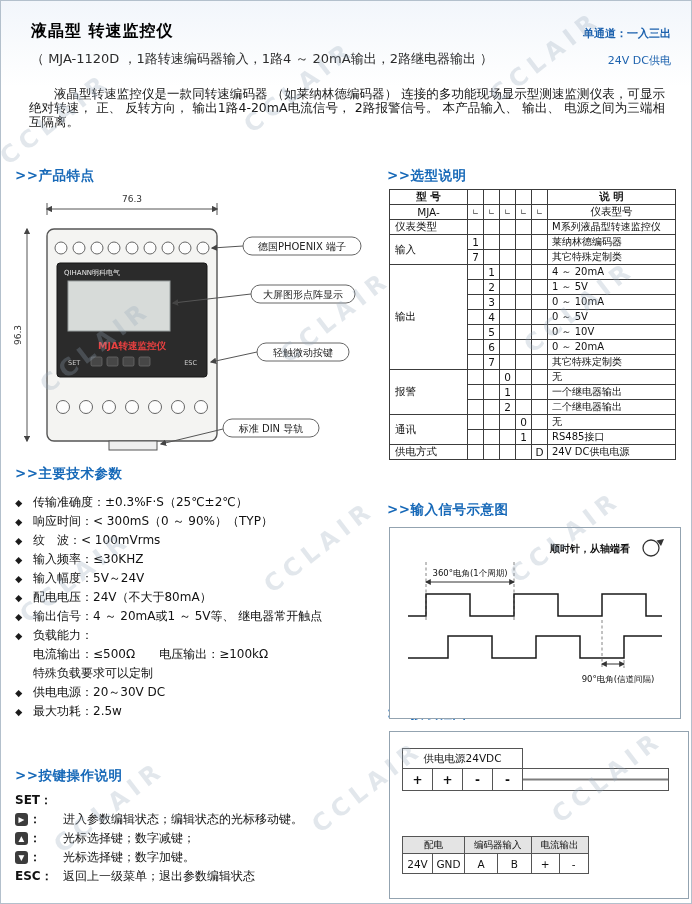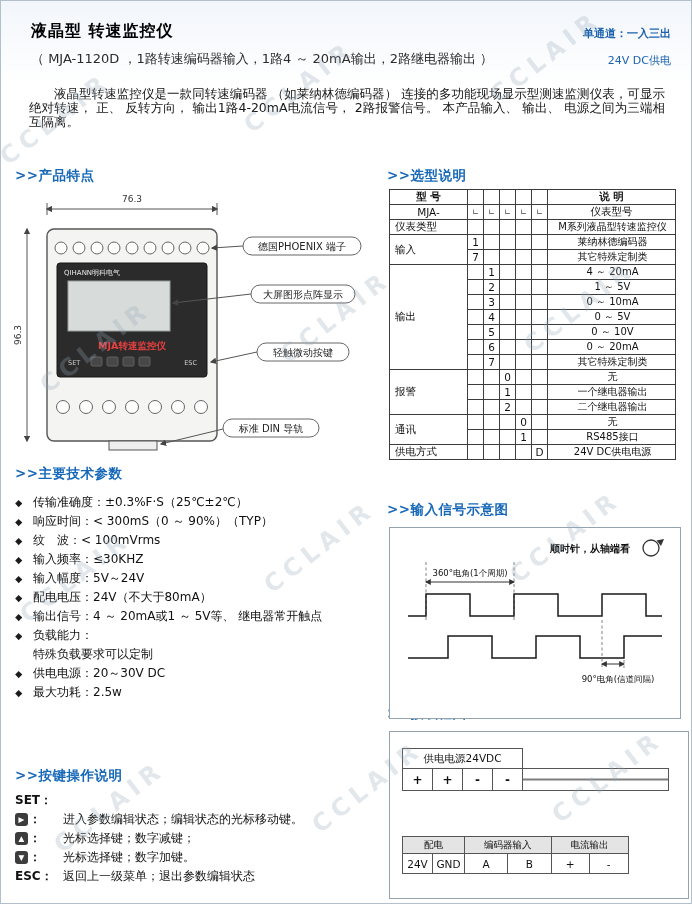--- a/index.html
+++ b/index.html
@@ -30,36 +30,36 @@
   .key-icon:empty { display:none; }
   .key-desc { color:#141414; }
 
   
   .sel-table { position:absolute; border-collapse:collapse; table-layout:fixed; width:286px;
                font-size:10.5px; background:#fff; }
   .sel-table th, .sel-table td { border:1px solid #3c3c3c; height:15px; padding:0 2px;
                text-align:center; white-space:nowrap; overflow:hidden; }
   .sel-table th { font-weight:bold; }
   .sel-table .g { text-align:left; padding-left:5px; }
-  .sel-table .d { text-align:center; padding-left:4px; font-size:10px; }
+  .sel-table .d { text-align:left; padding-left:4px; font-size:10px; }
   .sel-table .hook { font-size:8px; color:#444; padding:0; }
 
   .box { position:absolute; background:#fff; border:1px solid #93a3b0; }
 
   
   .supply-table { position:absolute; left:12px; top:16px; border-collapse:collapse; font-size:10.5px; }
   .supply-table .s-lab { border:1px solid #555; width:120px; height:20px; text-align:center; }
   .supply-table .s-gap { border:none; width:146px; }
   .supply-table .s-t  { border:1px solid #555; width:30px; height:22px; text-align:center; font-size:12px; font-weight:bold; }
   .supply-table .s-bar { border:1px solid #555;
       background:linear-gradient(to bottom, transparent calc(50% - 1px), #7d7d7d calc(50% - 1px),
                  #7d7d7d calc(50% + 1px), transparent calc(50% + 1px)); }
   .term-table { position:absolute; left:12px; top:104px; border-collapse:collapse; }
   .term-table th { border:1px solid #555; background:#e4e4e4; font-size:9.5px; font-weight:normal;
-                   height:17px; padding:0 19px; white-space:nowrap; }
+                   height:17px; padding:0 9px; white-space:nowrap; }
   .term-table td { border:1px solid #555; width:28px; height:20px; text-align:center; font-size:10.5px; }
 
   
   .dim { stroke:#555; stroke-width:1; }
   .dim-t { font-size:9px; fill:#333; }
   .dash { stroke:#777; stroke-width:0.9; stroke-dasharray:3 2.5; }
   .thin { stroke:#333; stroke-width:1; }
   .wave { fill:none; stroke:#1a1a1a; stroke-width:1.5; }
   .callout rect { fill:#ffffff; stroke:#666; stroke-width:1; }
   .callout text { font-size:10px; fill:#222; }
@@ -201,20 +201,21 @@
     <div class="spec-item">
         <span class="spec-mark">◆</span>
         <span>输出信号：4 ～ 20mA或1 ～ 5V等、 继电器常开触点</span>
       </div>
     <div class="spec-item">
         <span class="spec-mark">◆</span>
         <span>负载能力：</span>
       </div>
     <div class="spec-item">
         <span class="spec-mark"></span>
+        <span>电流输出：≤500Ω　　电压输出：≥100kΩ</span>
       </div>
     <div class="spec-item">
         <span class="spec-mark"></span>
         <span>特殊负载要求可以定制</span>
       </div>
     <div class="spec-item">
         <span class="spec-mark">◆</span>
         <span>供电电源：20～30V DC</span>
       </div>
     <div class="spec-item">

